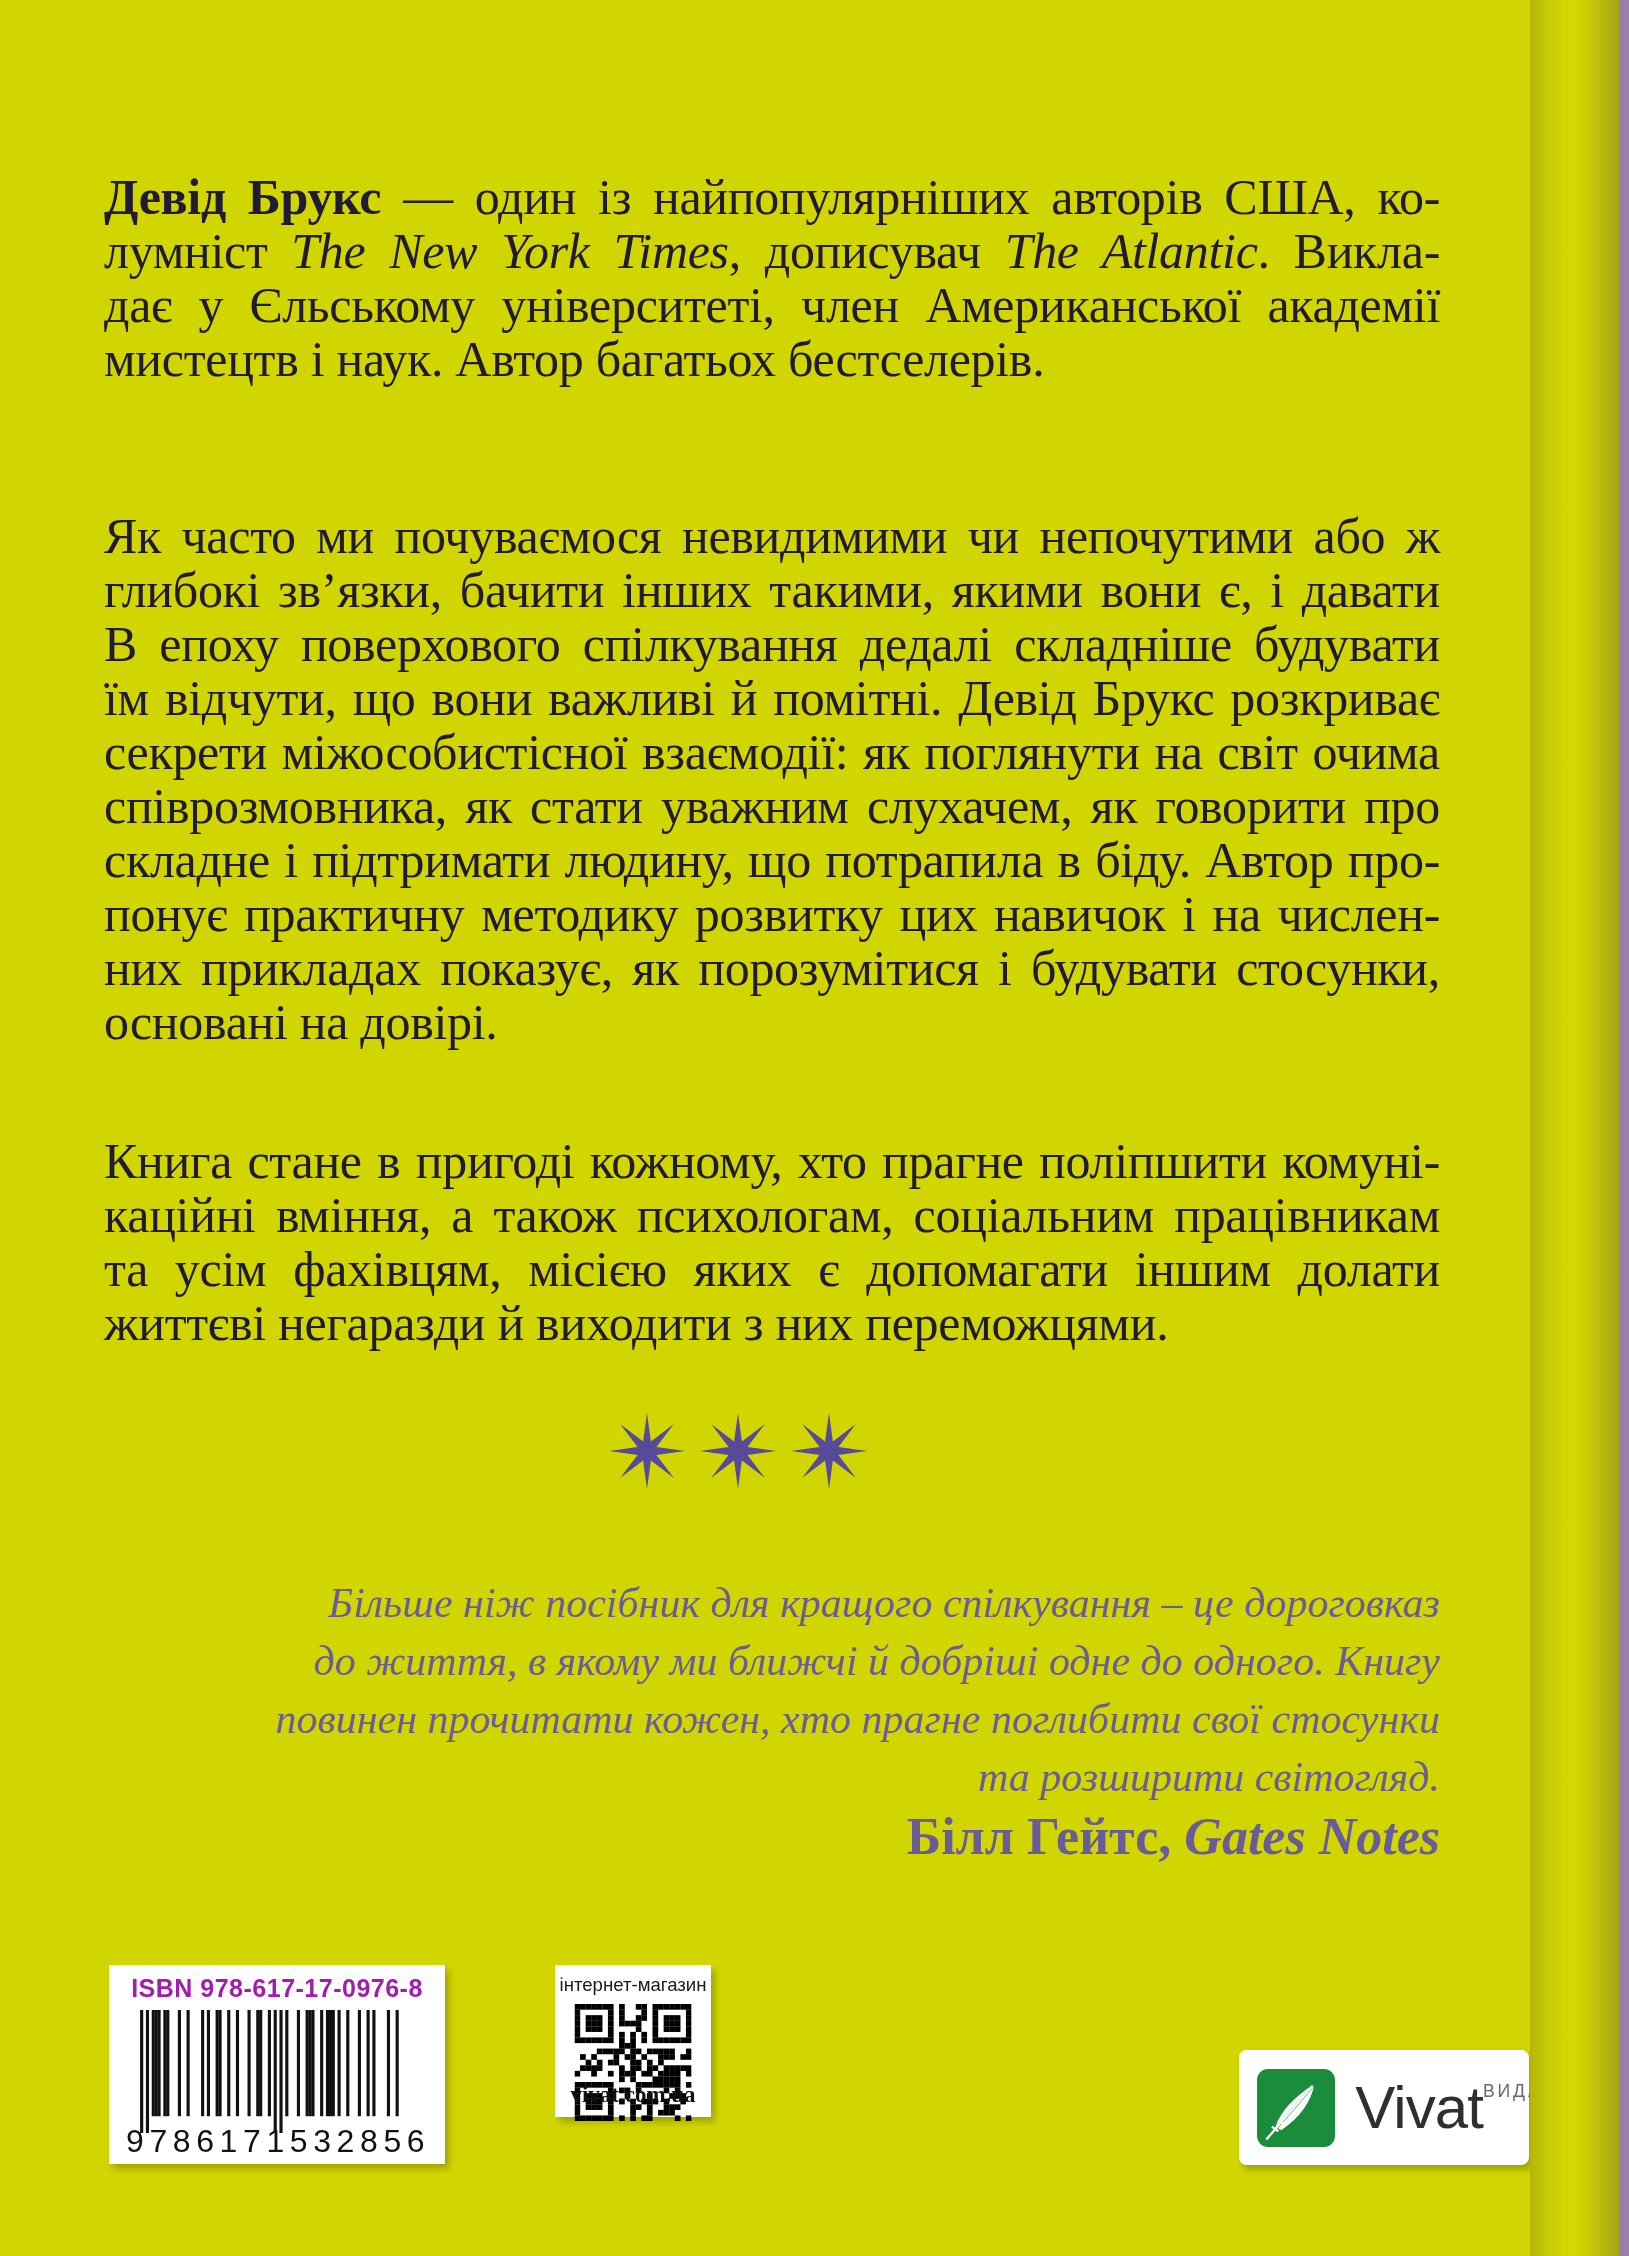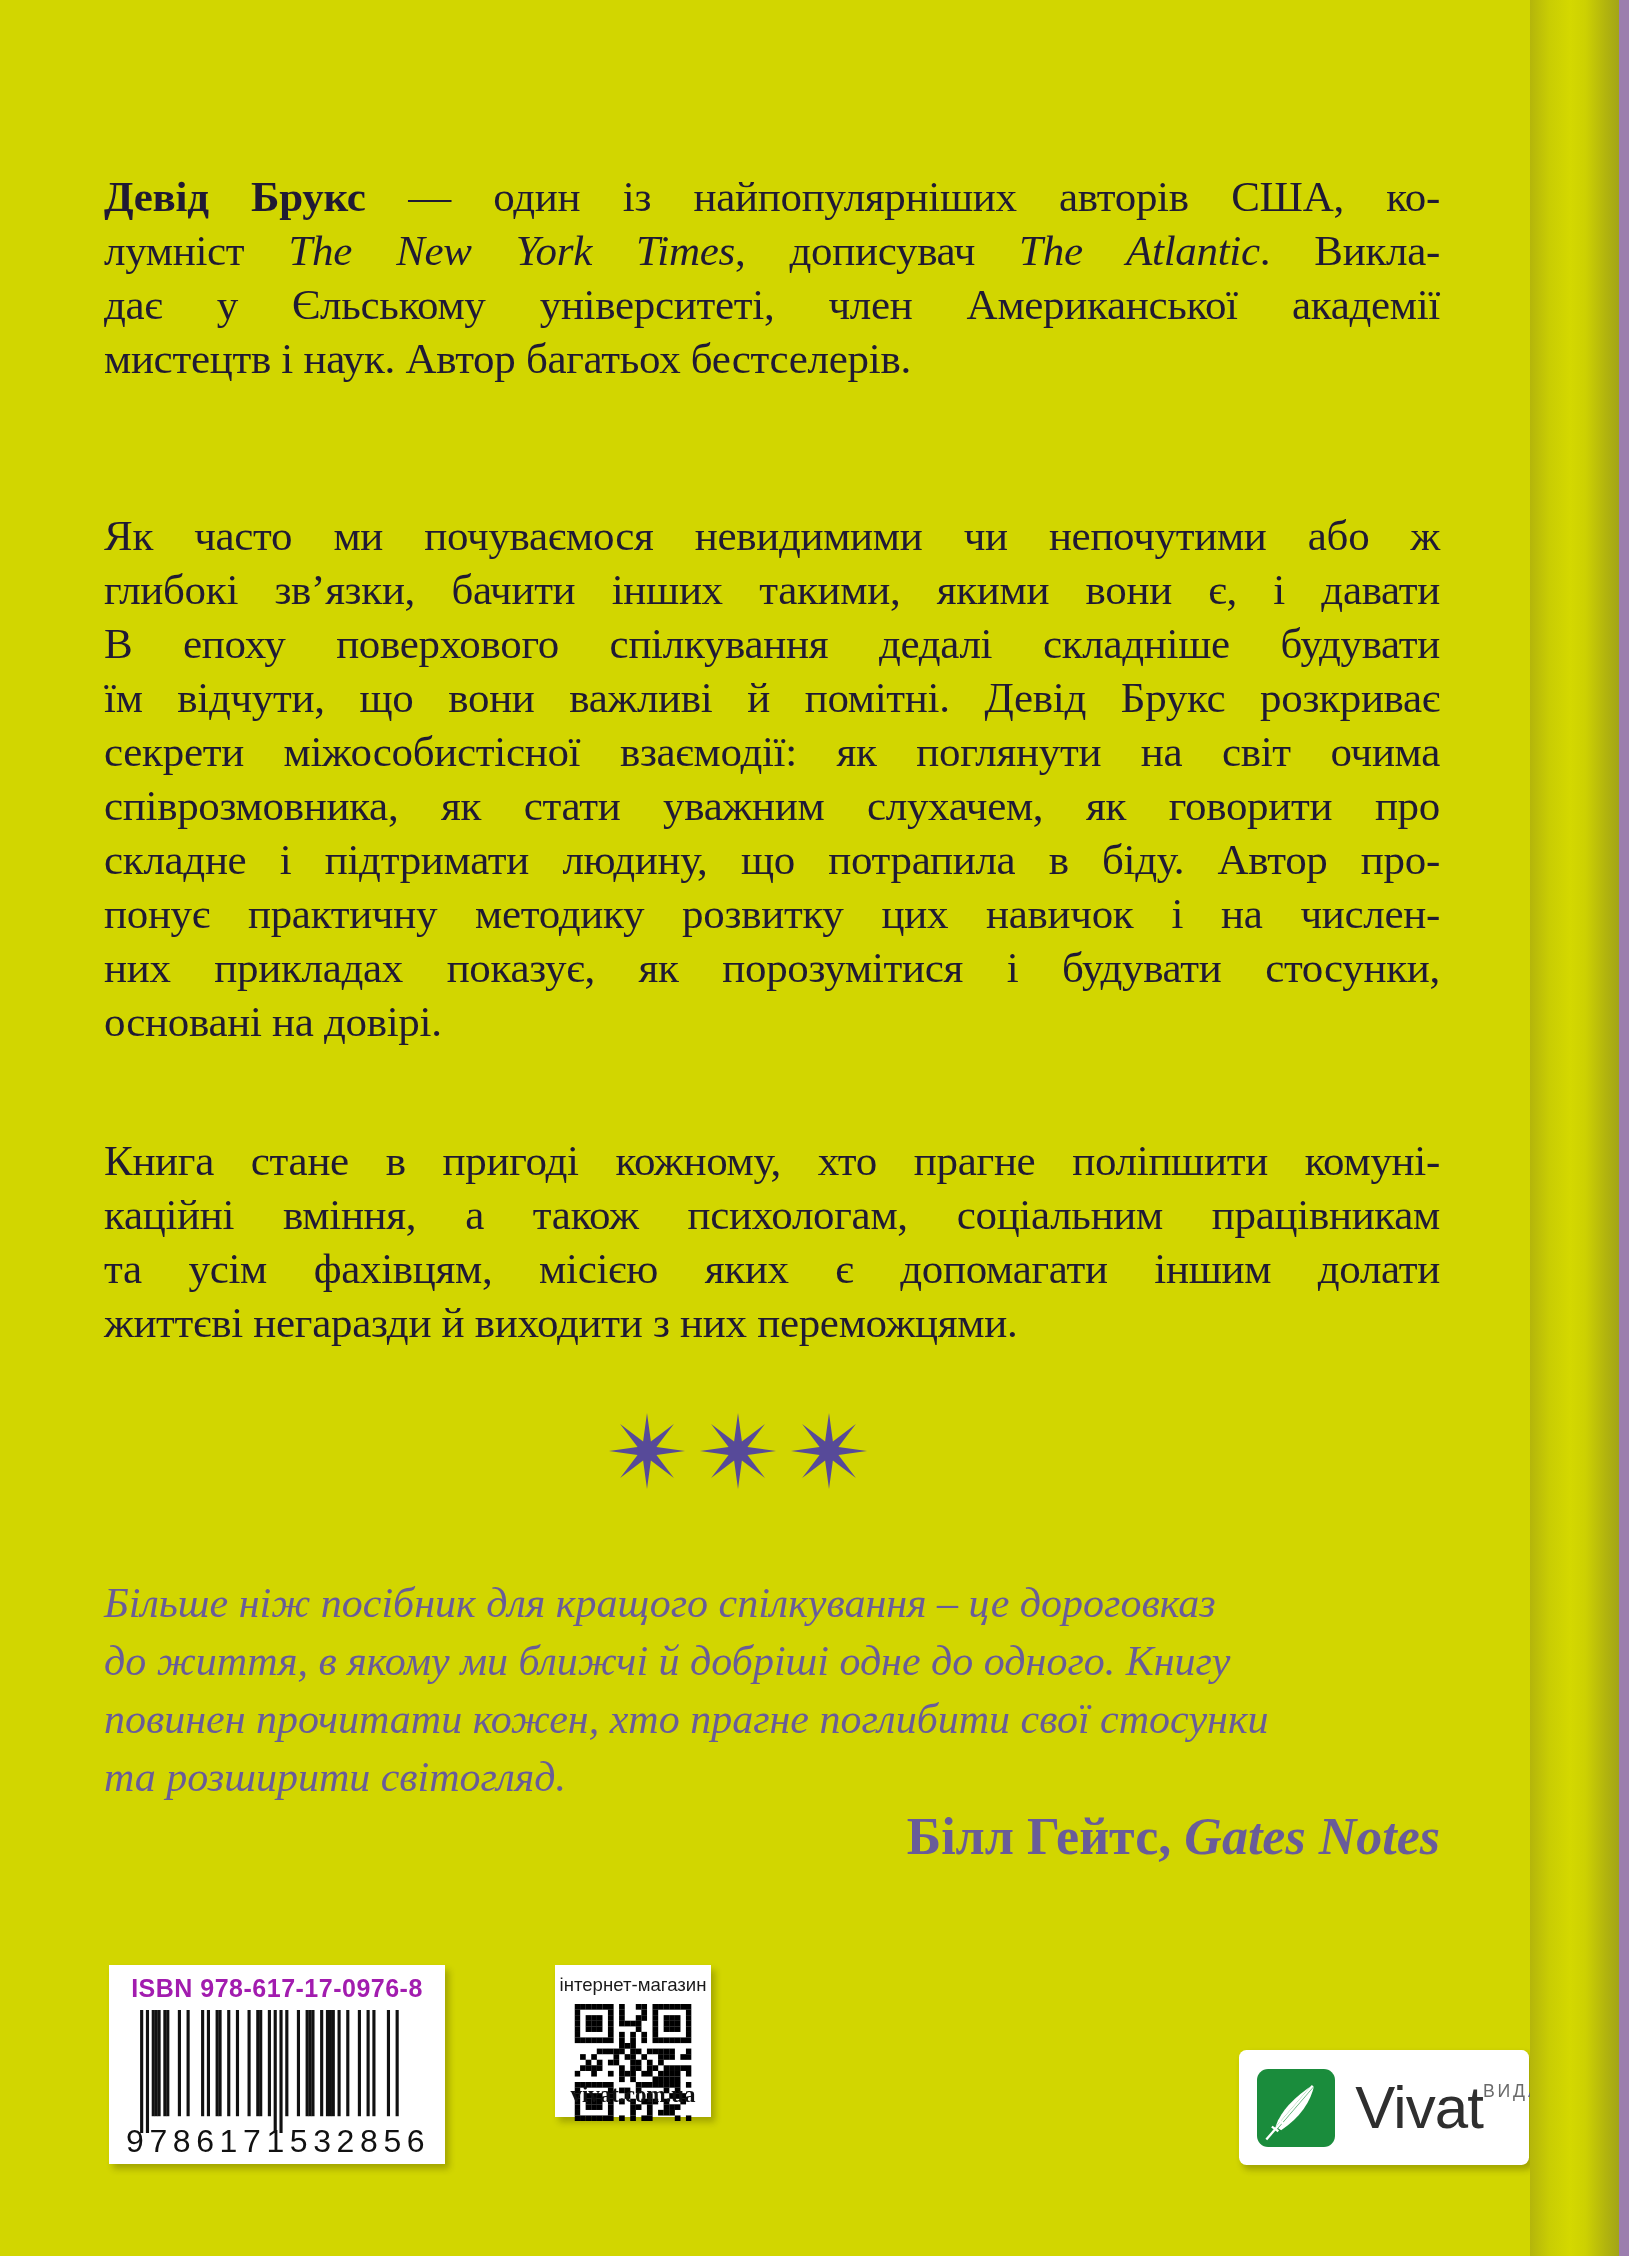--- a/index.html
+++ b/index.html
@@ -5,42 +5,42 @@
   html,body{margin:0;padding:0;background:#888;}
   .page{
     position:relative;width:1630px;height:2257px;overflow:hidden;
     background:var(--bg);
     font-family:"Liberation Serif","DejaVu Serif",serif;
     color:var(--ink);
   }
   
   .para{
     position:absolute;left:104px;width:1336px;
-    font-size:43px;line-height:54px;letter-spacing:-0.3px;
+    font-size:50px;line-height:54px;letter-spacing:-0.3px;
   }
   .para .tline{text-align:justify;text-align-last:justify;}
   .para .tline.final{text-align-last:left;}
   .para b{font-weight:bold;}
   .para i{font-style:italic;}
   #author-bio{top:170px;}
   #synopsis{top:509px;}
   #audience{top:1134px;}
   
   .stars{
     position:absolute;top:1413px;left:104px;width:1268px;
     display:flex;justify-content:center;gap:15px;
   }
   .stars svg{width:76px;height:76px;display:block;}
   .stars polygon{fill:var(--star);}
   
   .quote{
     position:absolute;left:104px;width:1336px;top:1574px;
     font-style:italic;font-size:42px;line-height:58px;color:var(--quote);
   }
-  .quote .tline{}
+  .quote .tline{text-align:right;}
   .attribution{
     position:absolute;left:104px;width:1336px;top:1807px;
     text-align:right;font-size:52px;font-weight:bold;color:var(--quote);
   }
   .attribution .src{font-style:italic;}
   
   .whitebox{
     position:absolute;background:var(--box);
     box-shadow:3.7px 4.7px 6.5px rgba(40,40,0,0.28);
   }

